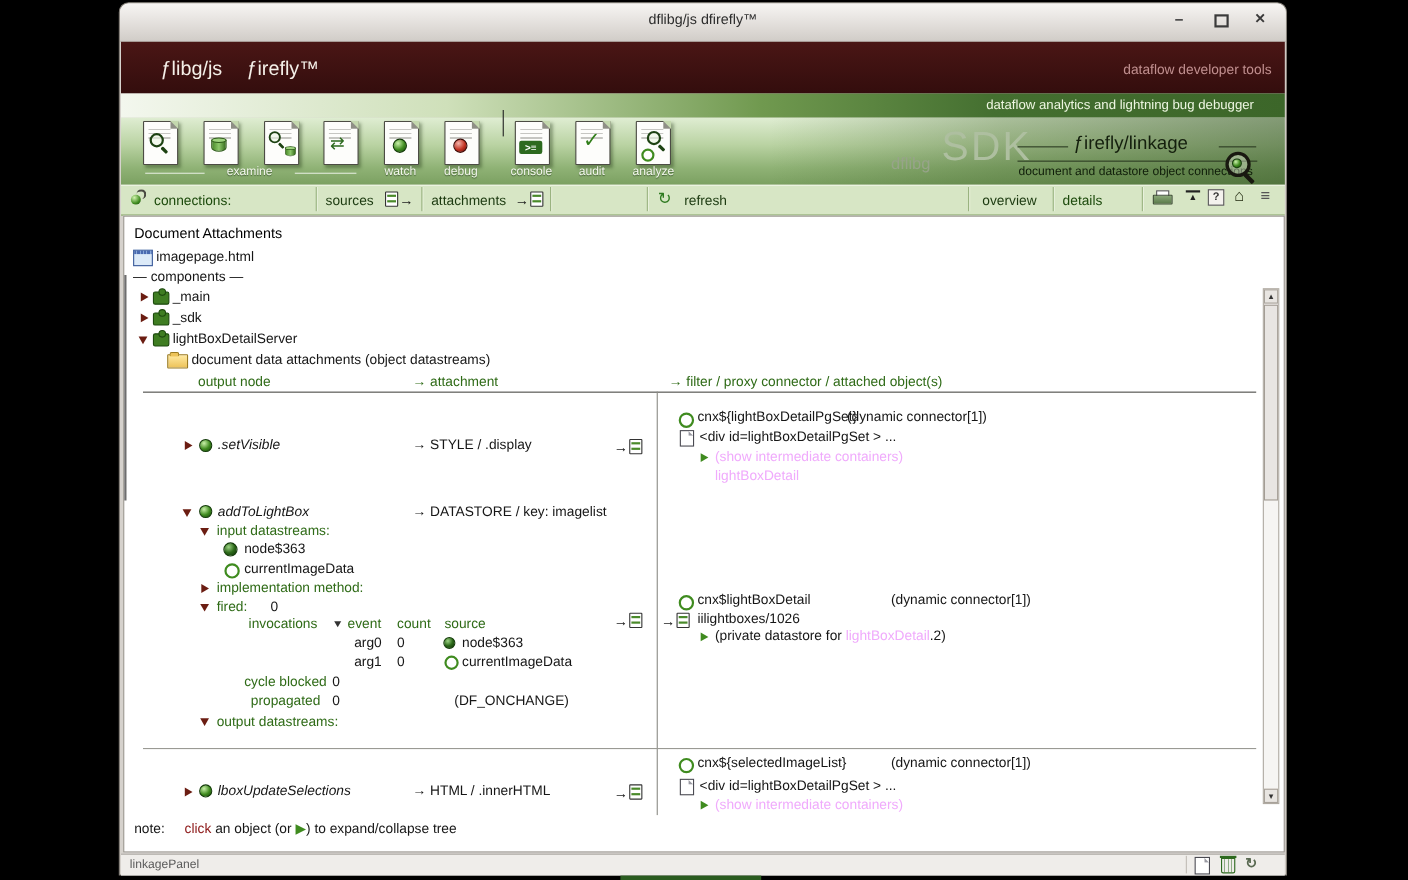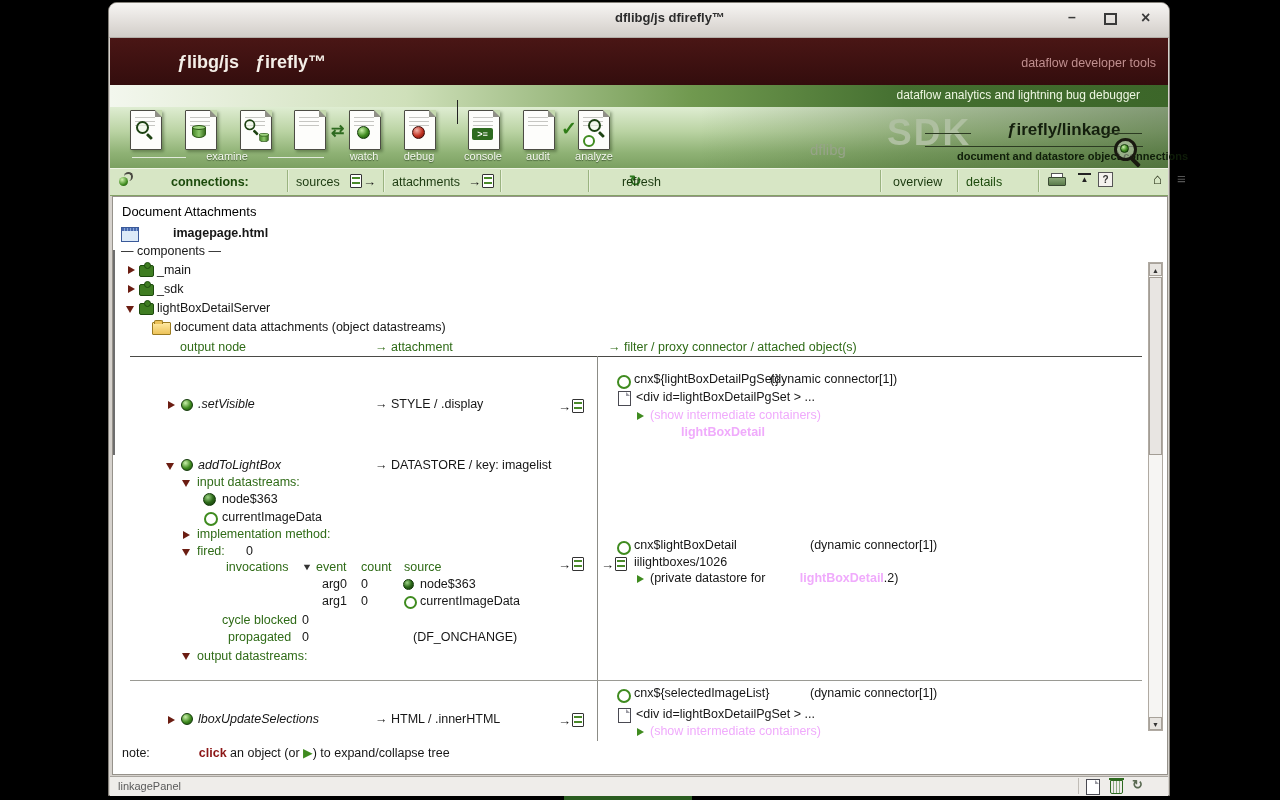--- a/index.html
+++ b/index.html
@@ -1,19 +1,19 @@
 <!DOCTYPE html>
 <html><head>
 <meta charset="utf-8">
 <style>
   html,body{margin:0;padding:0;background:#000;}
   #stage{position:relative;width:1280px;height:800px;background:#000;overflow:hidden;font-family:"Liberation Sans",sans-serif;}
   .t{position:absolute;white-space:nowrap;font-size:12.5px;color:#161616;line-height:1.15;}
   .sm{font-size:11px;}
-  .b{font-weight:bold;padding-left:31px;}
+  .b{font-weight:normal;}
   .it{font-style:italic;}
   .g{color:#2f6b17;}
   .gl{color:#f0abfc;}
   .window-frame{position:absolute;left:108px;top:2px;width:1062px;height:794px;background:#d6d2cd;border:1px solid #85817a;border-radius:9px 9px 0 0;box-shadow:0 0 16px rgba(0,0,0,.85);box-sizing:border-box;}
   .titlebar{position:absolute;left:109px;top:3px;width:1060px;height:34px;border-radius:8px 8px 0 0;background:linear-gradient(180deg,#f7f5f3,#ddd9d5 70%,#d1cdc8);border-bottom:1px solid #b2aea8;}
   .ctrl{font-size:14px;font-weight:bold;color:#3a3a3a;}
   .maxbox{position:absolute;width:9px;height:8px;border:2px solid #3a3a3a;}
   .brandbar{position:absolute;left:110px;top:38px;width:1058px;height:47px;background:linear-gradient(180deg,#4a1615,#330d0d);}
   .substrip{position:absolute;left:110px;top:85px;width:1058px;height:22px;background:linear-gradient(90deg,#f3f7ee 0%,#cfe0ba 28%,#70994f 55%,#446f30 75%,#3c6629 100%);}
   .toolbar{position:absolute;left:110px;top:107px;width:1058px;height:61px;background:linear-gradient(180deg,#dfedd2 0%,#bad3a3 40%,#8fb275 75%,#7ba061 100%);}

